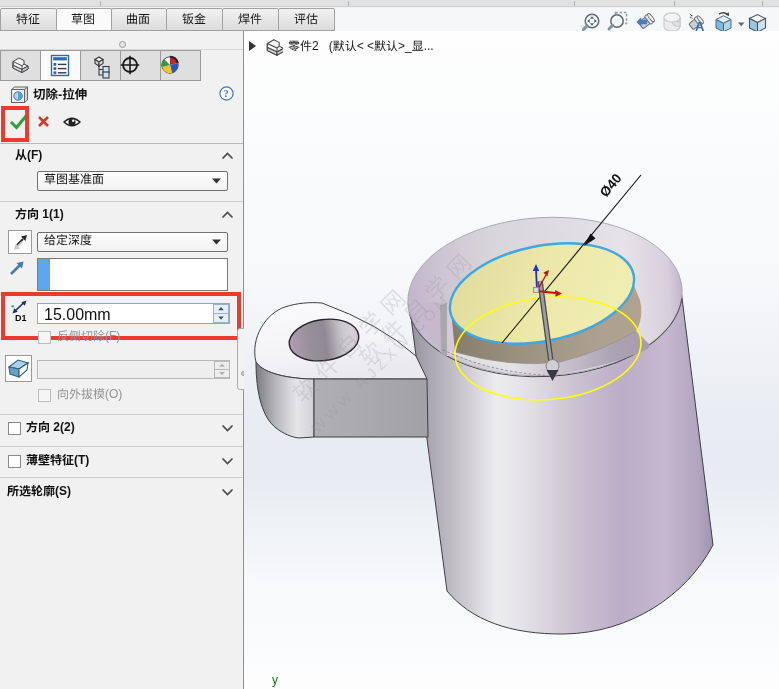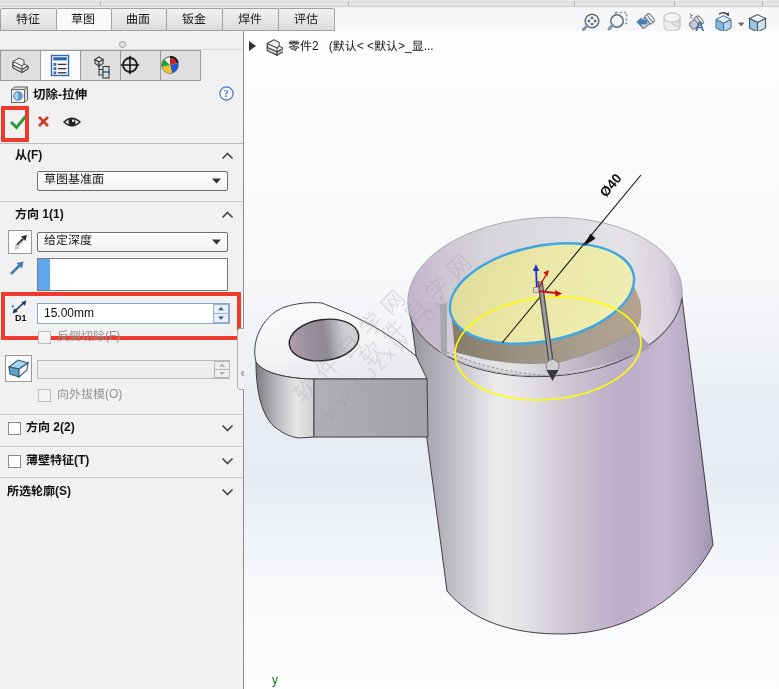--- a/index.html
+++ b/index.html
@@ -302,21 +302,21 @@
 <path d="M15.5,3.5 l-1.5,7 -5.5,-5.5z" fill="#4679ad"></path>
   </svg>
 <svg class="abs" style="left:7px;top:299px" width="24" height="24" viewBox="0 0 24 24">
 <path d="M8,12 L17,3.5" stroke="#16365c" stroke-width="1.7"></path>
 <path d="M5.5,14.5 l1.7,-5.2 3.5,3.5z" fill="#16365c"></path>
 <path d="M19.5,1.5 l-1.7,5.2 -3.5,-3.5z" fill="#16365c"></path>
 <path d="M4,7 l3,-1 -1,3z" fill="#2a79c8"></path>
 <text x="8" y="21.5" font-size="9" font-weight="bold" fill="#0a0a0a" font-family="Liberation Sans">D1</text>
   </svg>
 <div class="abs" style="left:37px;top:303px;width:193px;height:21px;background:#fff;border:1px solid #8aa8cc"></div>
-<div class="abs" style="left:44px;top:306px;font-size:12px;color:#111">15.00mm</div>
+<div class="abs" style="left:44px;top:306px;font-size:16px;color:#111">15.00mm</div>
 <svg class="abs" style="left:213px;top:304px" width="16" height="19" viewBox="0 0 16 19">
 <rect x="0.5" y="0.5" width="15" height="18" fill="#e7eef8" stroke="#9ab0cc"></rect>
 <line x1="0.5" y1="9.5" x2="15.5" y2="9.5" stroke="#9ab0cc"></line>
 <path d="M8,3.1 l2.8,3.2 h-5.6z" fill="#39536e"></path>
 <path d="M8,15.8 l2.8,-3.2 h-5.6z" fill="#39536e"></path>
   </svg>
 <div class="abs" style="left:1px;top:292px;width:240px;height:48px;border:4px solid #ee3a2d"></div>
 <div class="abs" style="left:38px;top:331px;width:13px;height:13px;background:#f5f5f5;border:1px solid #bdbdbd"></div>
 <svg style="position:absolute;left:57px;top:330px;overflow:visible" width="66" height="16">
     <g fill="#939393">

